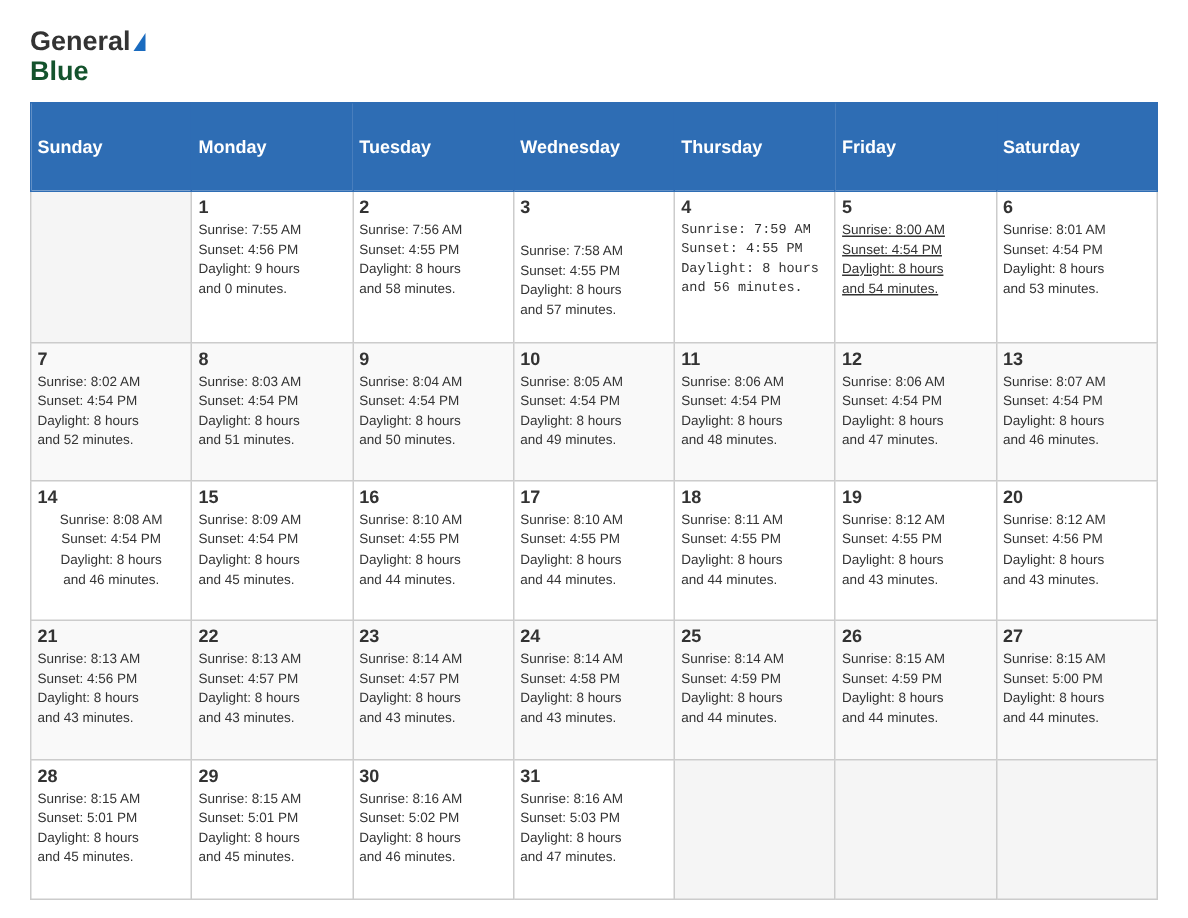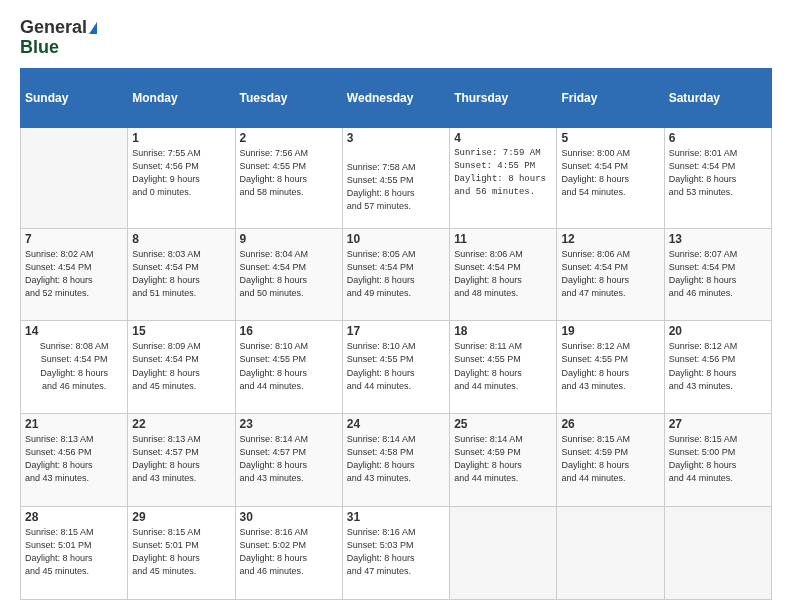--- a/index.html
+++ b/index.html
@@ -146,21 +146,21 @@
           </td>
           <td>
             <div class="day-num">4</div>
             <div class="day-info" style="white-space: pre-line; font-family: Liberation Mono, monospace;">Sunrise: 7:59 AM
 Sunset: 4:55 PM
 Daylight: 8 hours
 and 56 minutes.</div>
           </td>
           <td>
             <div class="day-num">5</div>
-            <div class="day-info" style="white-space: pre-line;">Sunrise: 8:00 AM
+            <div class="day-info" style="white-space: pre-line; text-decoration: underline;">Sunrise: 8:00 AM
 Sunset: 4:54 PM
 Daylight: 8 hours
 and 54 minutes.</div>
           </td>
           <td>
             <div class="day-num">6</div>
             <div class="day-info" style="white-space: pre-line;">Sunrise: 8:01 AM
 Sunset: 4:54 PM
 Daylight: 8 hours
 and 53 minutes.</div>

